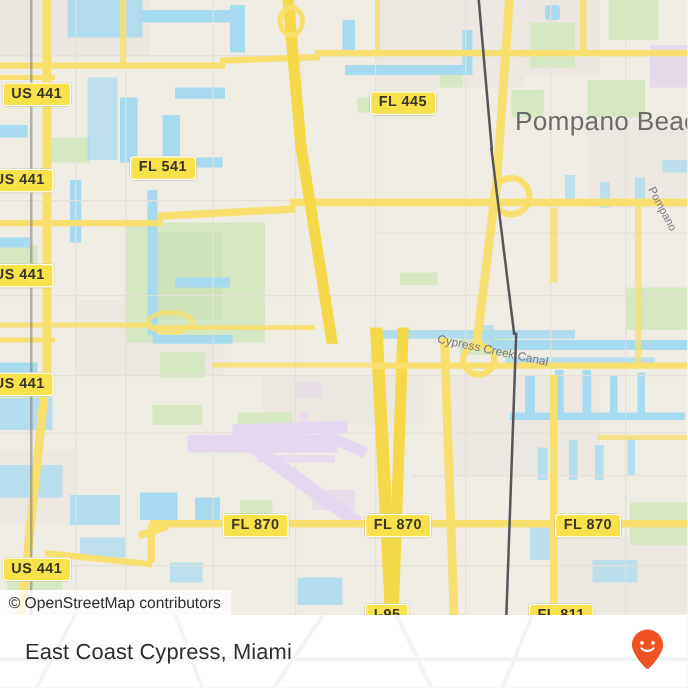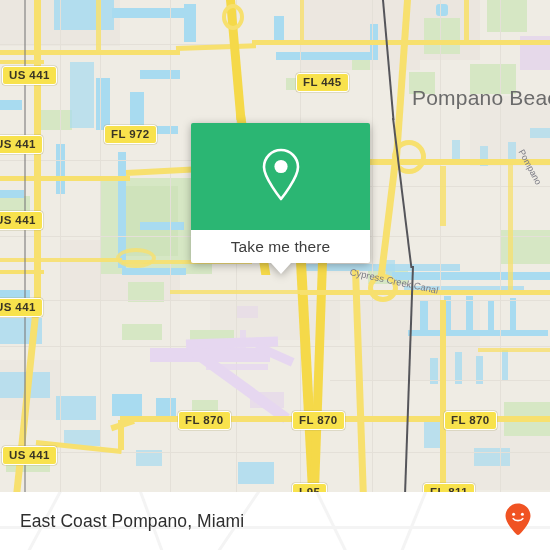--- a/index.html
+++ b/index.html
@@ -328,57 +328,44 @@
 
     <div class="canal-label" style="left:521px;top:145px;transform:rotate(62deg);transform-origin:left center;font-size:9px;">Pompano</div>
   </div>
 
   <div class="layer" id="shield-layer">
       <div class="shield" style="left: 2px; top: 66px;">US 441</div>
       <div class="shield" style="left: -12px; top: 135px;">US 441</div>
       <div class="shield" style="left: -12px; top: 211px;">US 441</div>
       <div class="shield" style="left: -12px; top: 298px;">US 441</div>
       <div class="shield" style="left: 2px; top: 446px;">US 441</div>
-      <div class="shield" style="left: 104px; top: 125px;">FL 972</div>
+      <div class="shield" style="left: 104px; top: 125px;">FL 541</div>
       <div class="shield" style="left: 296px; top: 73px;">FL 445</div>
       <div class="shield" style="left: 178px; top: 411px;">FL 870</div>
       <div class="shield" style="left: 292px; top: 411px;">FL 870</div>
       <div class="shield" style="left: 444px; top: 411px;">FL 870</div>
       <div class="shield" style="left: 292px; top: 483px;">I-95</div>
       <div class="shield" style="left: 423px; top: 483px;">FL 811</div>
     </div>
 
-  <div id="popup">
-    <div id="popup-head">
-      <span>
-        <svg width="46" height="58" viewBox="0 0 46 58" aria-hidden="true">
-          <path d="M23 4 C13.6 4 6 11.6 6 21 C6 32 23 53 23 53 C23 53 40 32 40 21 C40 11.6 32.4 4 23 4 Z" fill="none" stroke="#ffffff" stroke-width="2.6" stroke-linejoin="round"></path>
-          <circle cx="23" cy="20.5" r="6.6" fill="#ffffff"></circle>
-        </svg>
-      </span>
-    </div>
-    <div id="popup-foot">
-      <span>Take me there</span>
-    </div>
-    <div id="popup-tip"></div>
-  </div>
-
+
+  <div id="attribution">© OpenStreetMap contributors</div>
 </div>
 
 <div id="footer">
   <div id="footer-bg">
     <div style="left:40px;top:-20px;width:3px;height:110px;transform:rotate(28deg);"></div>
     <div style="left:150px;top:-30px;width:3px;height:120px;transform:rotate(-20deg);"></div>
     <div style="left:230px;top:-10px;width:3px;height:100px;transform:rotate(34deg);"></div>
     <div style="left:330px;top:-30px;width:3px;height:120px;transform:rotate(-26deg);"></div>
     <div style="left:0;top:34px;width:550px;height:3px;"></div>
     <div style="left:410px;top:-20px;width:3px;height:110px;transform:rotate(22deg);"></div>
   </div>
 
-  <div id="place-name">East Coast Pompano, Miami</div>
+  <div id="place-name">East Coast Cypress, Miami</div>
 
   <div id="moovit-logo">
     <span>
       <svg width="28" height="34" viewBox="0 0 28 34" aria-hidden="true">
         <path d="M14 1.5 C7.1 1.5 1.5 7.1 1.5 14 C1.5 20 8.6 28.6 12.4 32.3 C13.3 33.2 14.7 33.2 15.6 32.3 C19.4 28.6 26.5 20 26.5 14 C26.5 7.1 20.9 1.5 14 1.5 Z" fill="#f05323"></path>
         <circle cx="9.6" cy="12.2" r="1.5" fill="#ffffff"></circle>
         <circle cx="18.4" cy="12.2" r="1.5" fill="#ffffff"></circle>
         <path d="M9.2 16.6 C11 19.4 17 19.4 18.8 16.6" fill="none" stroke="#ffffff" stroke-width="1.7" stroke-linecap="round"></path>
       </svg>
     </span>

